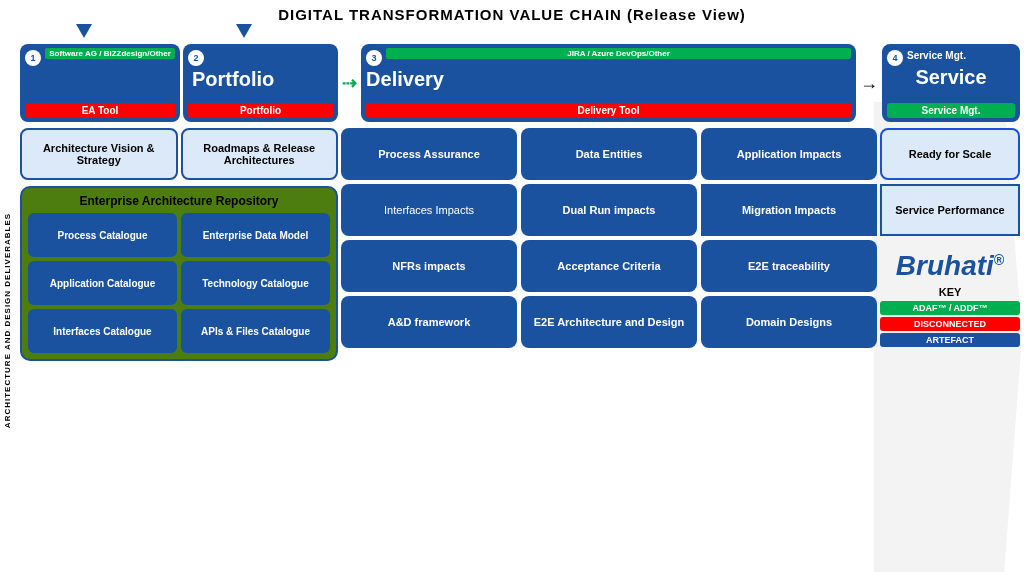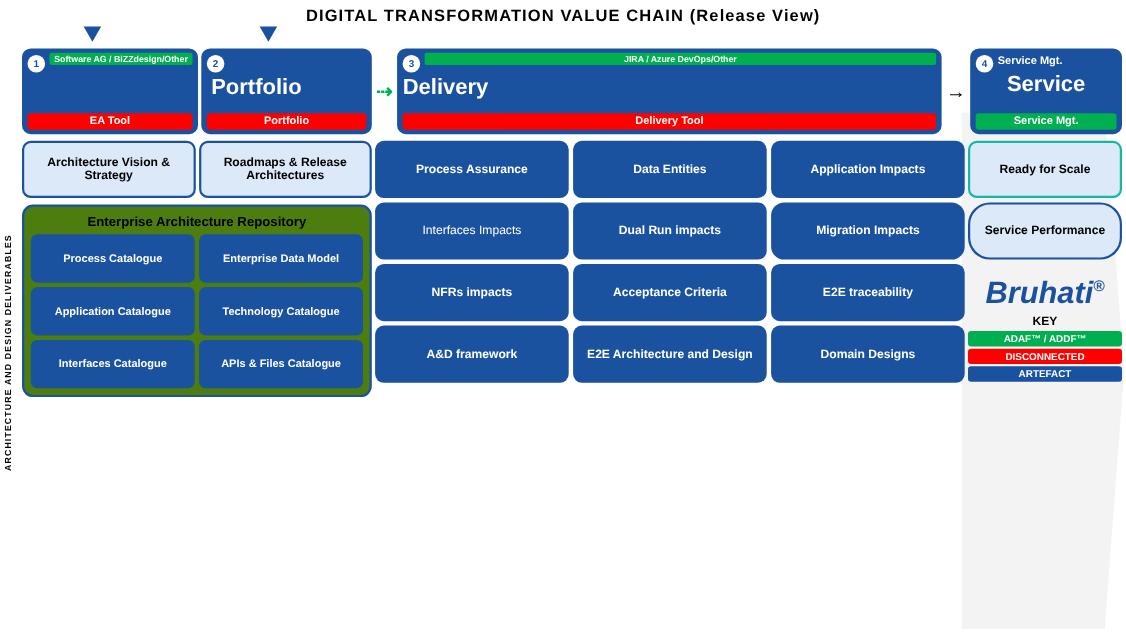--- a/index.html
+++ b/index.html
@@ -117,33 +117,33 @@
         </div>
       </div>
 
       <div style="flex:1;">
         <div style="display:grid; grid-template-columns:repeat(3,1fr); gap:4px;">
           <div style="background:#1a52a0; border-radius:8px; color:#fff; font-size:11px; font-weight:bold; text-align:center; padding:10px 4px; min-height:52px; display:flex; align-items:center; justify-content:center;">Process Assurance</div>
           <div style="background:#1a52a0; border-radius:8px; color:#fff; font-size:11px; font-weight:bold; text-align:center; padding:10px 4px; min-height:52px; display:flex; align-items:center; justify-content:center;">Data Entities</div>
           <div style="background:#1a52a0; border-radius:8px; color:#fff; font-size:11px; font-weight:bold; text-align:center; padding:10px 4px; min-height:52px; display:flex; align-items:center; justify-content:center;">Application Impacts</div>
           <div style="background:#1a52a0; border-radius:8px; color:#fff; font-size:11px; font-weight:normal; text-align:center; padding:10px 4px; min-height:52px; display:flex; align-items:center; justify-content:center;">Interfaces Impacts</div>
           <div style="background:#1a52a0; border-radius:8px; color:#fff; font-size:11px; font-weight:bold; text-align:center; padding:10px 4px; min-height:52px; display:flex; align-items:center; justify-content:center;">Dual Run impacts</div>
-          <div style="background:#1a52a0; border-radius:12px; color:#fff; font-size:11px; font-weight:bold; text-align:center; padding:10px 4px; min-height:52px; display:flex; align-items:center; justify-content:center;">Migration Impacts</div>
+          <div style="background:#1a52a0; border-radius:0; color:#fff; font-size:11px; font-weight:bold; text-align:center; padding:10px 4px; min-height:52px; display:flex; align-items:center; justify-content:center;">Migration Impacts</div>
           <div style="background:#1a52a0; border-radius:8px; color:#fff; font-size:11px; font-weight:bold; text-align:center; padding:10px 4px; min-height:52px; display:flex; align-items:center; justify-content:center;">NFRs impacts</div>
           <div style="background:#1a52a0; border-radius:8px; color:#fff; font-size:11px; font-weight:bold; text-align:center; padding:10px 4px; min-height:52px; display:flex; align-items:center; justify-content:center;">Acceptance Criteria</div>
           <div style="background:#1a52a0; border-radius:8px; color:#fff; font-size:11px; font-weight:bold; text-align:center; padding:10px 4px; min-height:52px; display:flex; align-items:center; justify-content:center;">E2E traceability</div>
           <div style="background:#1a52a0; border-radius:8px; color:#fff; font-size:11px; font-weight:bold; text-align:center; padding:10px 4px; min-height:52px; display:flex; align-items:center; justify-content:center;">A&amp;D framework</div>
           <div style="background:#1a52a0; border-radius:8px; color:#fff; font-size:11px; font-weight:bold; text-align:center; padding:10px 4px; min-height:52px; display:flex; align-items:center; justify-content:center;">E2E Architecture and Design</div>
           <div style="background:#1a52a0; border-radius:8px; color:#fff; font-size:11px; font-weight:bold; text-align:center; padding:10px 4px; min-height:52px; display:flex; align-items:center; justify-content:center;">Domain Designs</div>
         </div>
       </div>
 
       <div style="width:140px; flex-shrink:0; display:flex; flex-direction:column; gap:4px;">
-        <div style="background:#dce9f8; border:2px solid #14b8a6; border-radius:8px; color:#000; font-size:11px; font-weight:bold; text-align:center; padding:10px 21px; min-height:52px; display:flex; align-items:center; justify-content:center;">Ready for Scale</div>
-        <div style="background:#dce9f8; border:2px solid #1a52a0; border-radius:20px; color:#000; font-size:11px; font-weight:bold; text-align:center; padding:10px 8px; min-height:52px; display:flex; align-items:center; justify-content:center;">Service Performance</div>
+        <div style="background:#dce9f8; border:2px solid #1d4ed8; border-radius:8px; color:#000; font-size:11px; font-weight:bold; text-align:center; padding:10px 21px; min-height:52px; display:flex; align-items:center; justify-content:center;">Ready for Scale</div>
+        <div style="background:#dce9f8; border:2px solid #1a52a0; border-radius:0; color:#000; font-size:11px; font-weight:bold; text-align:center; padding:10px 8px; min-height:52px; display:flex; align-items:center; justify-content:center;">Service Performance</div>
 
         <div style="text-align:center; margin-top:10px;">
           <div style="font-size:28px; font-weight:bold; font-style:italic; color:#1a52a0;">
             <span>Bruhati</span><span style="font-size:14px; vertical-align:super;">®</span>
           </div>
           <div style="font-size:11px; font-weight:bold; margin:4px 0 3px 0;">KEY</div>
           <div style="background:#00b050; color:#fff; font-size:9px; font-weight:bold; padding:2px 4px; margin:2px 0; text-align:center; border-radius:3px;">ADAF™ / ADDF™</div>
           <div style="background:#ff0000; color:#fff; font-size:9px; font-weight:bold; padding:2px 4px; margin:2px 0; text-align:center; border-radius:3px;">DISCONNECTED</div>
           <div style="background:#1a52a0; color:#fff; font-size:9px; font-weight:bold; padding:2px 4px; margin:2px 0; text-align:center; border-radius:3px;">ARTEFACT</div>
         </div>

